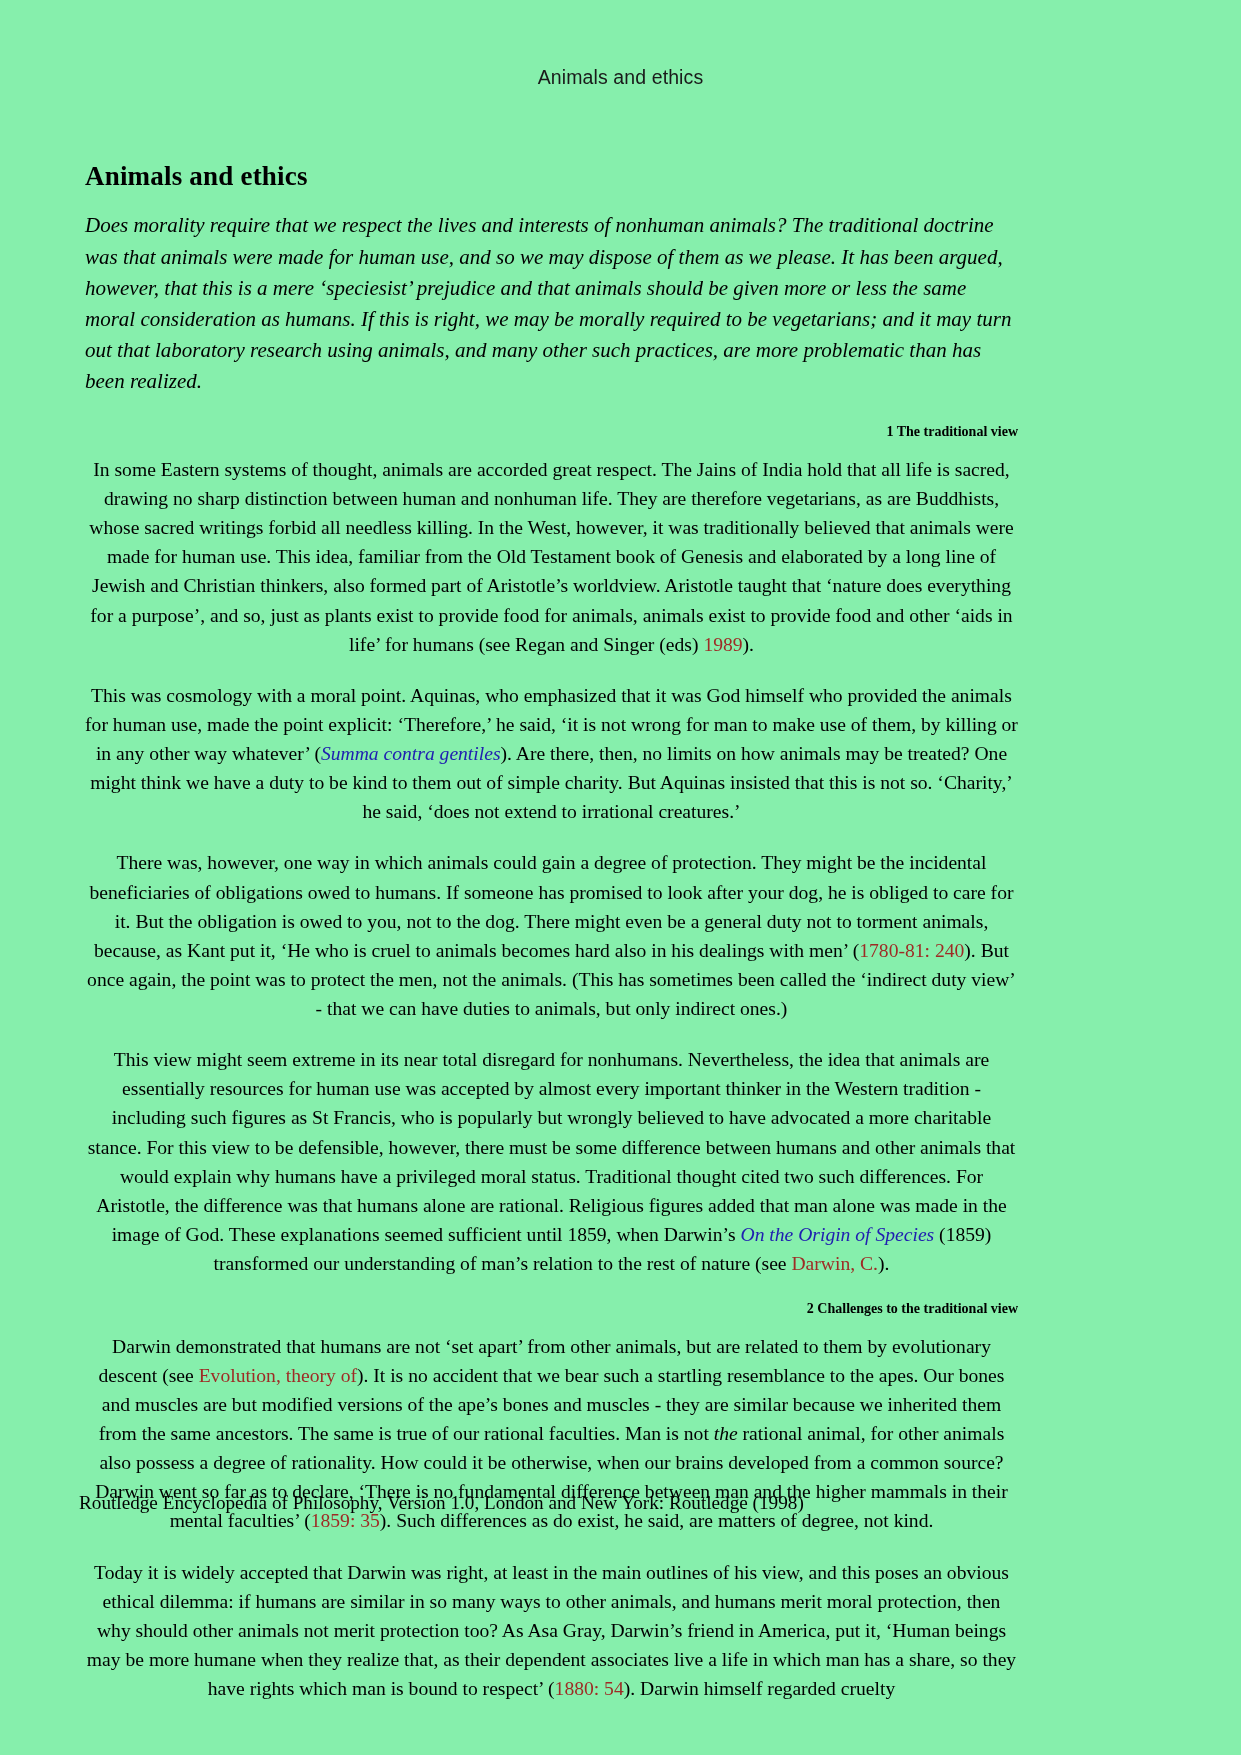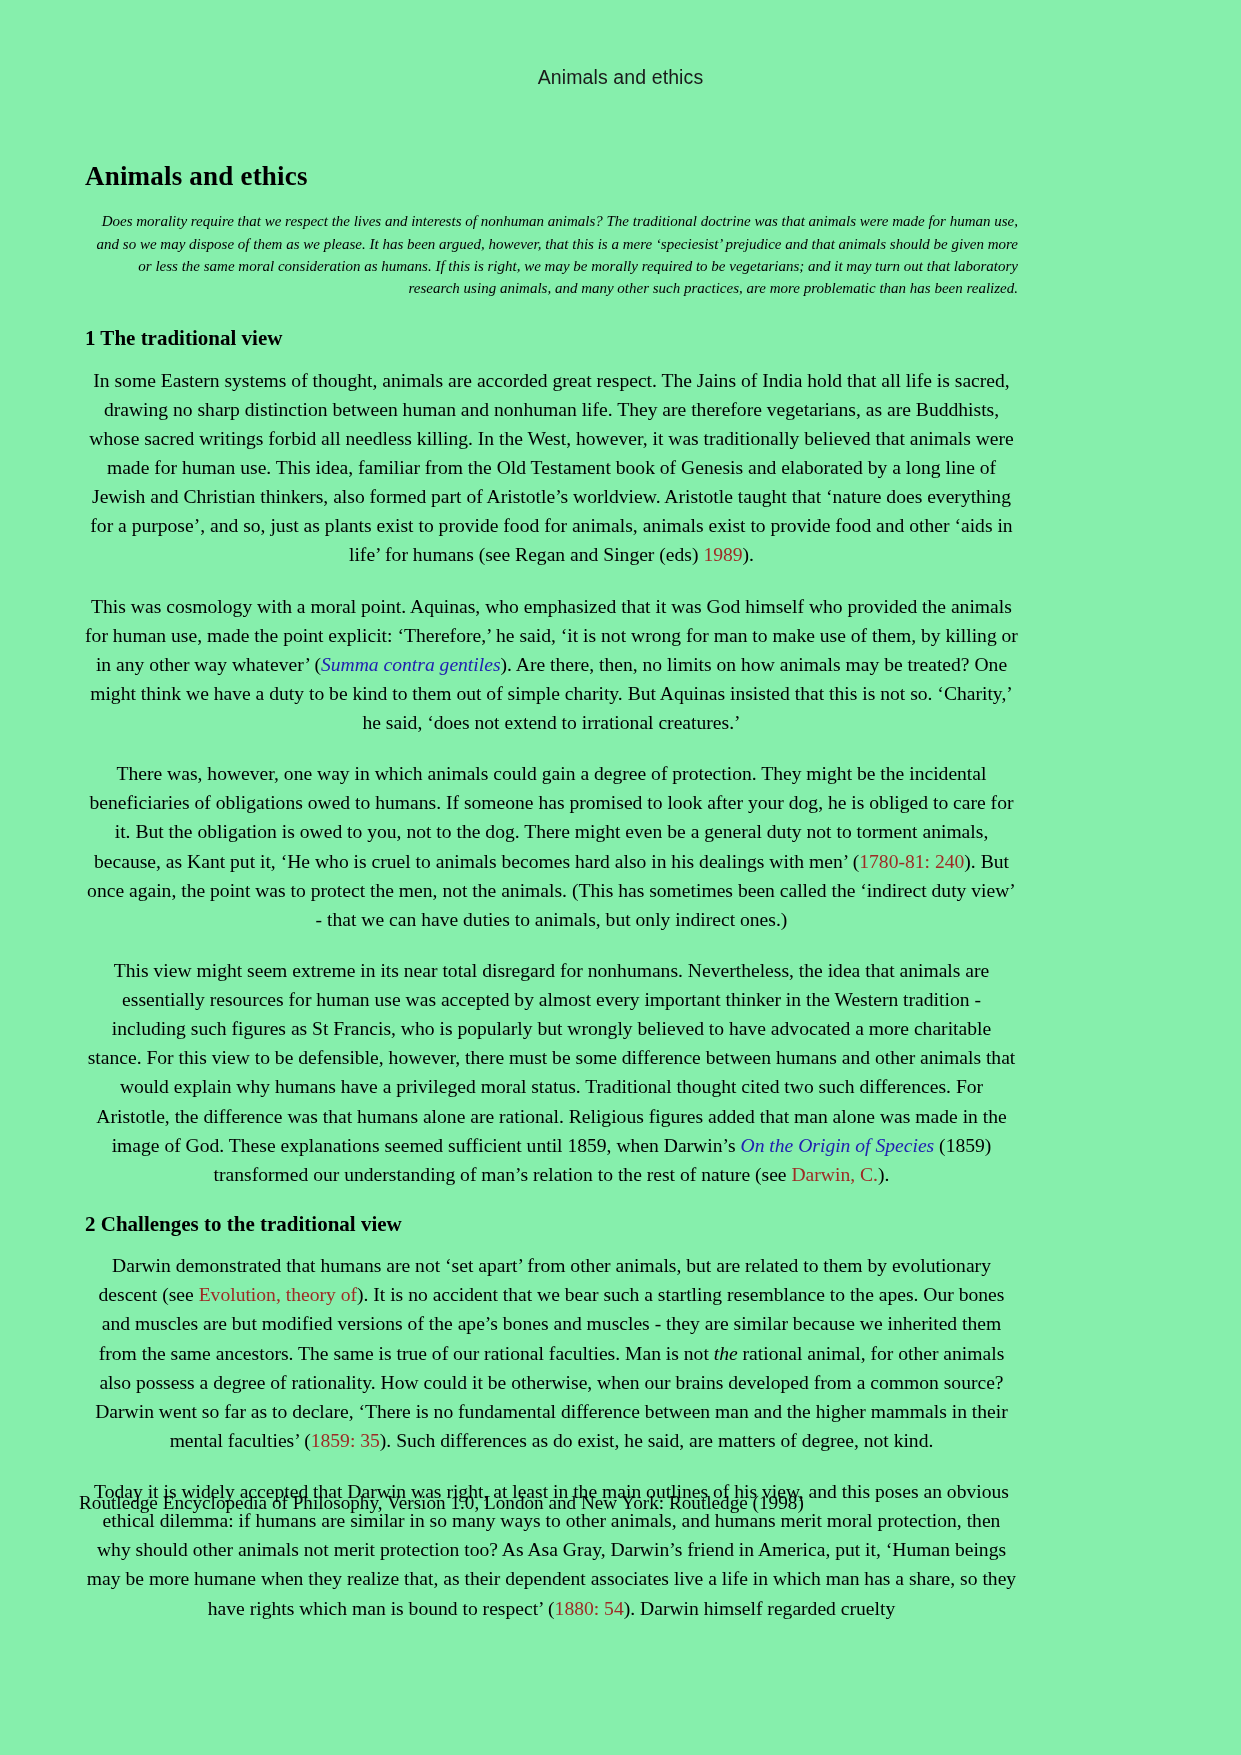--- a/index.html
+++ b/index.html
@@ -39,30 +39,31 @@
   }
   h1.article-title {
     font-size: 27px;
     font-weight: bold;
     margin: 0 0 18px 0;
     letter-spacing: 0.2px;
     line-height: 1.2;
   }
   .abstract {
     font-style: italic;
-    font-size: 15px;
+    font-size: 21px;
     line-height: 1.485;
     margin: 0 0 26px 0;
-    text-align: right;
+    text-align: left;
   }
   h2.section-heading {
-    font-size: 21px;
+    font-size: 14px;
     font-weight: bold;
     margin: 0 0 14px 0;
     line-height: 1.25;
+    text-align: right;
   }
   p.body-par {
     font-size: 19.6px;
     line-height: 1.487;
     margin: 0 0 22px 0;
     text-align: center;
   }
   .sec-gap { margin-top: 22px; }
   .link-red {
     color: #9e2b25;

